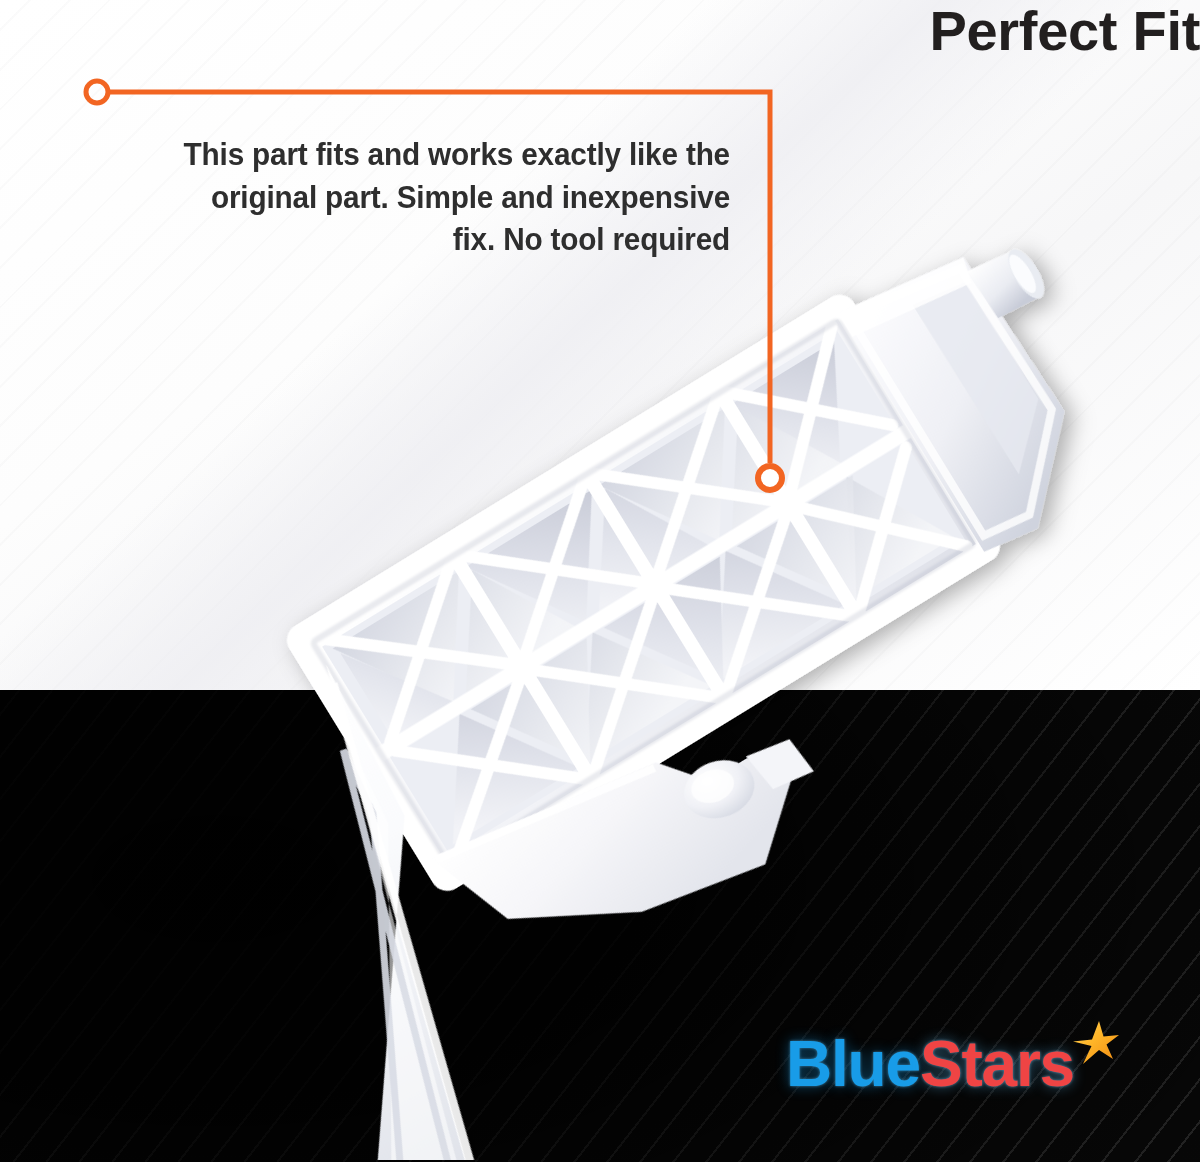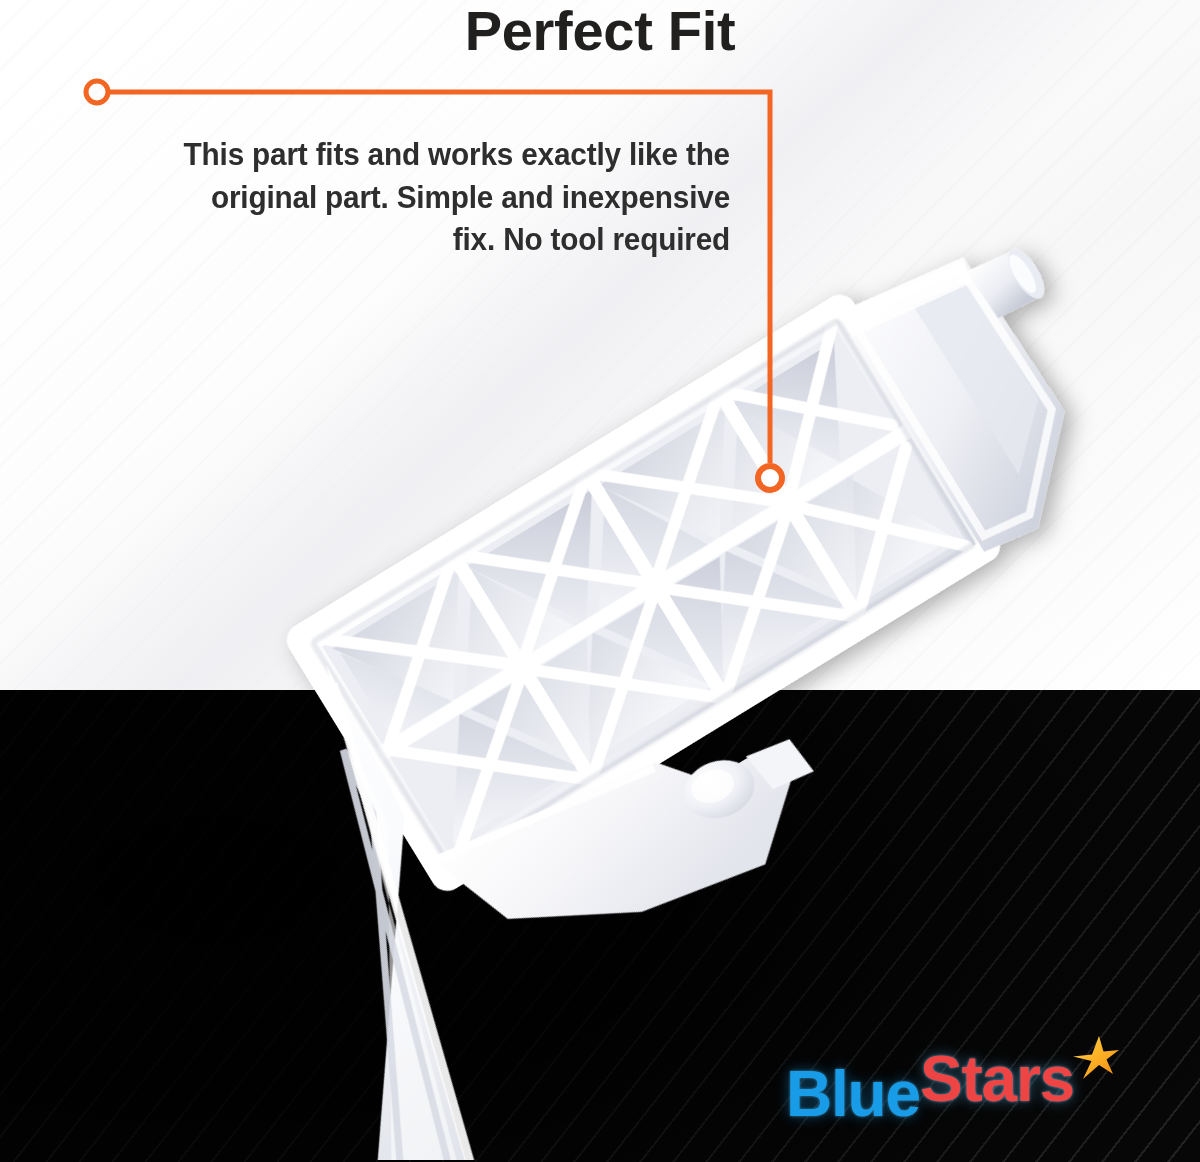--- a/index.html
+++ b/index.html
@@ -45,21 +45,21 @@
   .bg-dark .vignette{
     position:absolute; inset:0;
     background:radial-gradient(115% 150% at 18% 40%,
       rgba(0,0,0,0.97) 0%, rgba(0,0,0,0.92) 30%,
       rgba(0,0,0,0.55) 62%, rgba(0,0,0,0.15) 100%);
   }
 
   
   .headline{
     position:absolute; left:0; top:2px; width:1200px;
-    text-align:center;
+    text-align:right;
     font-size:56px; font-weight:700; letter-spacing:-0.3px;
     color:#221f1f; line-height:1.02;
   }
   .body-copy{
     position:absolute; left:120px; top:133px; width:610px;
     text-align:right;
     font-size:32px; font-weight:700;
     line-height:1.33; color:#2e2e2e;
     font-family:"Liberation Sans", sans-serif;
     transform:scaleX(0.93); transform-origin:right top;
@@ -78,21 +78,21 @@
   }
 
   
   .logo{
     position:absolute; left:786px; top:1032px;
     display:flex; align-items:center;
     font-size:64px; font-weight:600; letter-spacing:-1.2px;
     line-height:1;
     white-space:nowrap;
   }
-  .logo .w-blue{ color:#189ce8; text-shadow:0 0 14px rgba(24,156,232,0.48), 0 0 3px rgba(110,200,250,0.6);margin-top:30px; }
+  .logo .w-blue{ color:#189ce8; text-shadow:0 0 14px rgba(24,156,232,0.48), 0 0 3px rgba(110,200,250,0.6); }
   .logo .w-stars{ color:#ef4444; text-shadow:0 0 14px rgba(92,189,243,0.48), 0 0 3px rgba(150,215,250,0.6); }
   .logo .star-mark{ position:relative; width:54px; height:54px; margin-left:-6px; top:-20px; }
 </style>
 </head>
 <body>
 
 <div id="stage">
 
   <div class="bg-light"></div>
   <div class="bg-dark">

